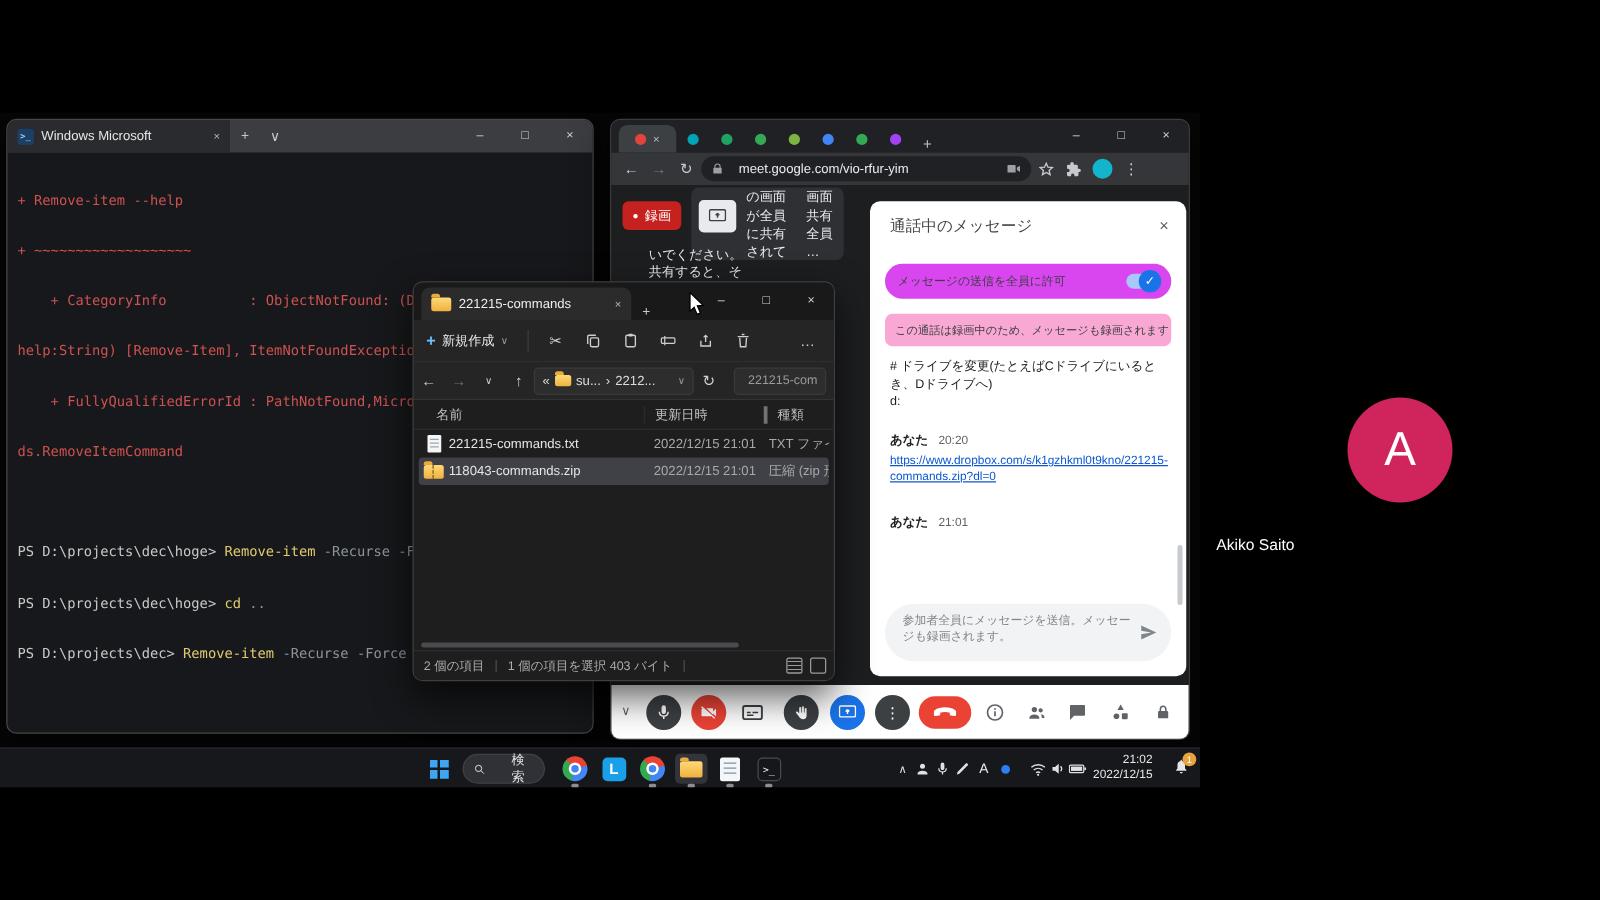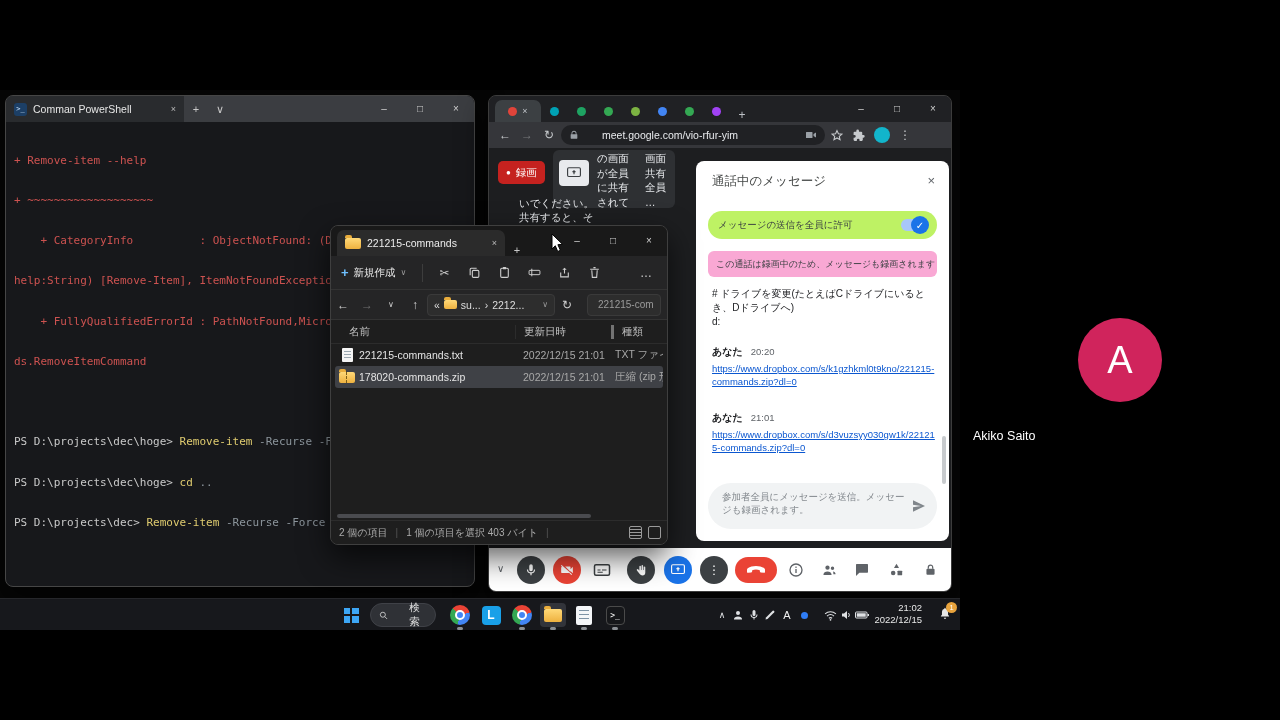--- a/index.html
+++ b/index.html
@@ -62,40 +62,40 @@
 #cr .tabs{height:26px;background:#202124;display:flex;align-items:flex-end;position:relative}
 .crtab{height:22px;display:flex;align-items:center;justify-content:center;gap:5px}
 .crtab.active{width:46px;background:#3c4043;border-radius:7px 7px 0 0;margin-left:6px}
 .crtab.mini{width:27px}
 .fav{width:9px;height:9px;border-radius:50%;flex:none}
 .tabx{color:#bdc1c6;font-size:9px}
 .crnew{color:#bdc1c6;font-size:12px;width:24px;text-align:center}
 #cr .nav{height:26px;background:#35363a;display:flex;align-items:center;gap:2px;padding:0 6px}
 .nico{width:20px;text-align:center;color:#c7cacd;font-size:12px}
 .nico.dim{color:#77797c}
-.omni{height:20px;background:#202124;border-radius:10px;display:flex;align-items:center;gap:23px;padding:0 8px;width:264px;color:#e8eaed;font-size:10.5px}
+.omni{height:20px;background:#202124;border-radius:10px;display:flex;align-items:center;gap:12px;padding:0 8px;width:264px;color:#e8eaed;font-size:10.5px}
 .omni .url{white-space:nowrap;overflow:hidden;flex:1}
 .cravatar{width:16px;height:16px;border-radius:50%;background:#12b5cb;margin:0 3px;flex:none}
 
 #meet{position:absolute;left:0;top:52px;width:462px;height:400px;background:#1d1e20}
 .rec{position:absolute;left:9px;top:13px;height:23px;background:#c5221f;border-radius:5px;color:#fff;font-size:10.5px;display:flex;align-items:center;gap:5px;padding:0 8px}
 .rec .dot{font-size:8px}
 .sharecard{position:absolute;left:64px;top:2px;width:122px;height:58px;background:#2e3033;border-radius:6px}
 .sharechip{position:absolute;left:6px;top:10px;width:30px;height:26px;background:#e8eaed;border-radius:4px;display:flex;align-items:center;justify-content:center;color:#3c4043}
 .fragcol{position:absolute;top:1px;font-size:10.5px;line-height:14.5px;color:#e8eaed}
 .fragcol.f1{left:44px}
 .fragcol.f2{left:92px}
 .fragline{position:absolute;left:30px;font-size:10.5px;color:#e8eaed}
 .fragline.l1{top:49px}
 .fragline.l2{top:63px}
 
 #chat{position:absolute;left:207px;top:13px;width:253px;height:380px;background:#fff;border-radius:8px;color:#3c4043}
 #chat .head{position:absolute;left:16px;top:12px;font-size:12.5px;color:#444746}
 #chat .close{position:absolute;right:14px;top:12px;color:#5f6368;font-size:13px}
-.allow{position:absolute;left:12px;top:50px;width:229px;height:28px;background:#bef264;border-radius:14px;display:flex;align-items:center;padding:0 10px;font-size:9.5px;color:#3c4043}
+.allow{position:absolute;left:12px;top:50px;width:229px;height:28px;background:#d946ef;border-radius:14px;display:flex;align-items:center;padding:0 10px;font-size:9.5px;color:#3c4043}
 .switch{margin-left:auto;width:26px;height:12px;border-radius:6px;background:#a8c7fa;position:relative;flex:none}
 .switch .knob{position:absolute;right:-2px;top:-3px;width:18px;height:18px;border-radius:50%;background:#1a73e8;color:#fff;font-size:10px;display:flex;align-items:center;justify-content:center}
 .banner{position:absolute;left:12px;top:90px;width:229px;height:26px;background:#f9a8d4;border-radius:6px;font-size:9px;color:#3c4043;display:flex;align-items:center;padding:0 8px;white-space:nowrap;overflow:hidden}
 .msg{position:absolute;left:16px;width:224px}
 .msg .body{font-size:10px;line-height:14px;color:#202124;white-space:pre-line}
 .msg .mh{font-size:10px;color:#202124;font-weight:bold}
 .msg .mh .tm{font-weight:normal;color:#5f6368;font-size:9.5px;margin-left:8px}
 .msg a{display:block;margin-top:3px;font-size:9.5px;line-height:13px;color:#0b57d0;text-decoration:underline;word-break:break-all}
 .m1{top:126px}.m2{top:184px}.m3{top:250px}
 .cscroll{position:absolute;right:3px;top:275px;width:4px;height:48px;background:#c7cacd;border-radius:2px}
@@ -145,21 +145,21 @@
 </head>
 <body>
 
 <div id="stage">
   <div id="share">
 
     <div id="ps" class="win">
       <div class="tbar">
         <div class="tab">
           <span class="psico">&gt;_</span>
-          <span>Comman PowerShell</span>
+          <span>Windows Microsoft</span>
           <span class="x">×</span>
         </div>
         <span class="tbtn">+</span>
         <span class="tbtn">∨</span>
         <div class="wc">
           <span>–</span>
           <span>□</span>
           <span>×</span>
         </div>
       </div>
@@ -298,21 +298,20 @@
           <div class="msg m1">
             <div class="body"># ドライブを変更(たとえばCドライブにいるとき、Dドライブへ)
 d:</div>
           </div>
           <div class="msg m2">
             <div class="mh"><span>あなた</span><span class="tm">20:20</span></div>
             <a>https://www.dropbox.com/s/k1gzhkml0t9kno/221215-commands.zip?dl=0</a>
           </div>
           <div class="msg m3">
             <div class="mh"><span>あなた</span><span class="tm">21:01</span></div>
-            <a>https://www.dropbox.com/s/d3vuzsyy030gw1k/221215-commands.zip?dl=0</a>
           </div>
           <div class="cscroll"></div>
           <div class="cinput">
             <textarea placeholder="参加者全員にメッセージを送信。メッセージも録画されます。" style=""></textarea>
             <svg class="send" width="16" height="16" viewBox="0 0 24 24">
                 <path fill="currentColor" d="M3 20.5l18-8.5L3 3.5V10l12 2-12 2z"></path>
               </svg>
           </div>
         </div>
       </div>
@@ -474,21 +473,21 @@
             <span class="txtfile"></span>
           </span>
         <span class="fn">221215-commands.txt</span>
         <span class="fd">2022/12/15 21:01</span>
         <span class="ft">TXT ファイル</span>
       </div>
       <div class="frow sel">
         <span class="fic">
             <span class="folder zip"></span>
           </span>
-        <span class="fn">178020-commands.zip</span>
+        <span class="fn">118043-commands.zip</span>
         <span class="fd">2022/12/15 21:01</span>
         <span class="ft">圧縮 (zip 形式) フォルダー</span>
       </div>
       <div class="hscroll"></div>
       <div class="status">
         <span>2 個の項目</span>
         <span class="vsep">|</span>
         <span>1 個の項目を選択 403 バイト</span>
         <span class="vsep">|</span>
       </div>

